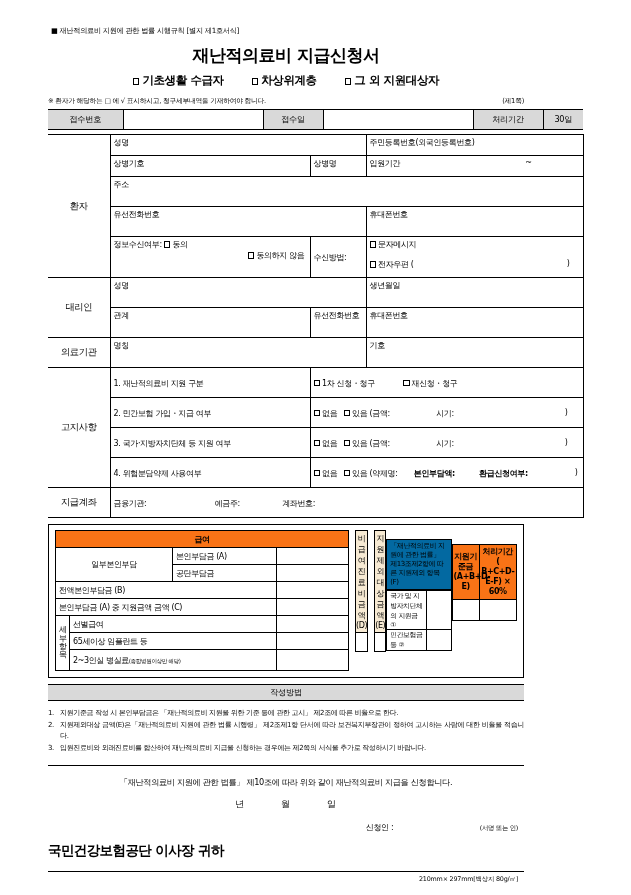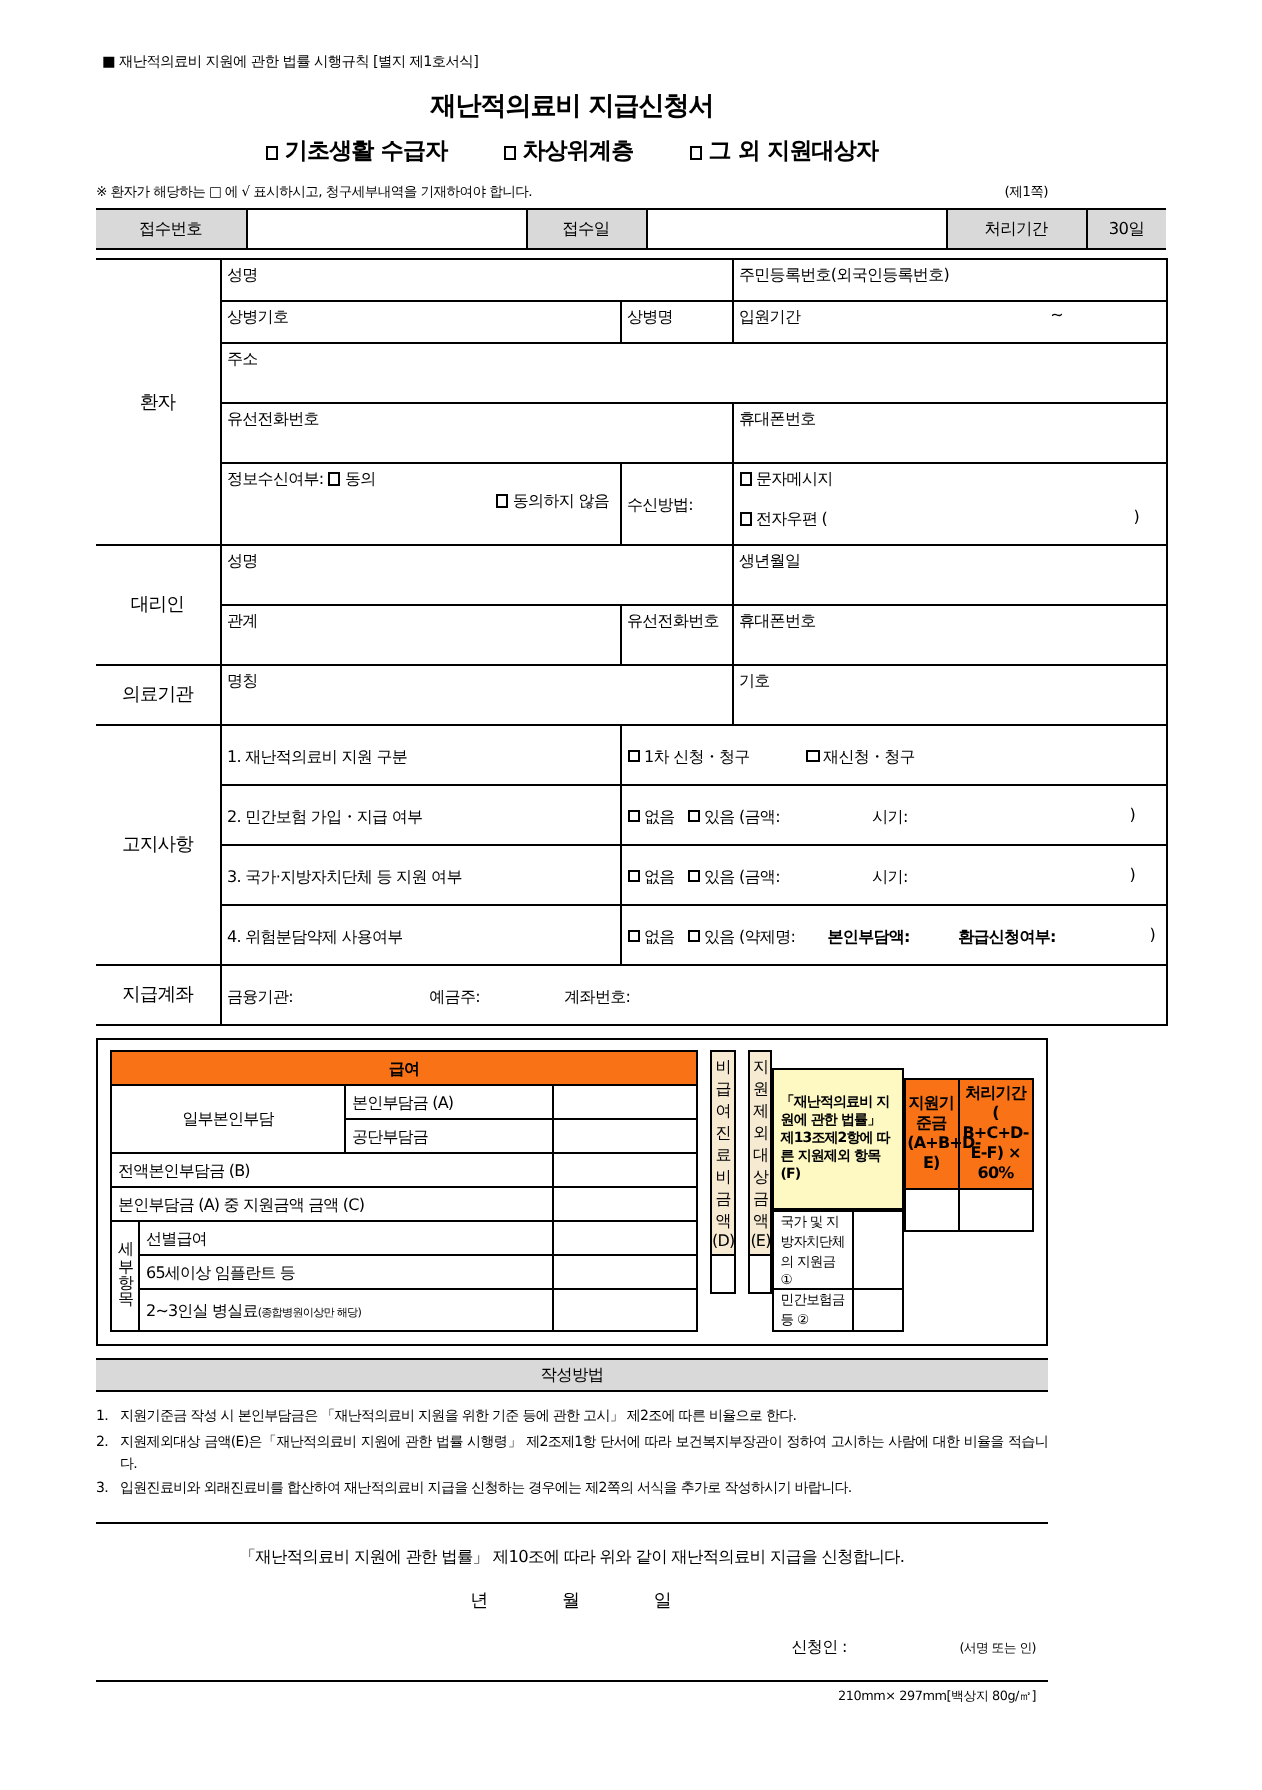--- a/index.html
+++ b/index.html
@@ -26,21 +26,21 @@
 
   
   .form-ref {
     font-size: 7.2px;
     letter-spacing: -0.3px;
     margin: 0 0 2px 3px;
     white-space: nowrap;
   }
   .doc-title {
     text-align: center;
-    font-size: 13px;
+    font-size: 17px;
     font-weight: bold;
     letter-spacing: -0.5px;
     margin: 8px 0 6px 0;
   }
   .target-row {
     display: flex;
     justify-content: center;
     gap: 28px;
     font-size: 11.5px;
     font-weight: bold;
@@ -165,26 +165,26 @@
     padding: 2px 0;
     letter-spacing: -0.4px;
   }
   .de-box .val {
     border: 0.8px solid #000;
     border-top: none;
     height: 18px;
   }
   .f-table { margin-top: 9px; }
   .f-head {
-    background: #fef9c3;
+    background: #0369a1;
     border: 0.8px solid #000;
     font-size: 7px;
-    font-weight: bold;
+    font-weight: normal;
     letter-spacing: -0.45px;
-    padding: 12px 3px;
+    padding: 2px 3px;
     line-height: 1.3;
   }
   .f-table table td { height: 14px; font-size: 6.8px; }
   .total-table { margin-top: 14px; }
   .total-table td.beige {
     line-height: 1.25;
     padding: 2px 1px;
     font-size: 8px;
   }
   .total-table td.val { height: 20px; }
@@ -233,21 +233,21 @@
     margin-top: 10px;
   }
   .date-line span { margin: 0 16px; }
   .signer {
     text-align: right;
     font-size: 8px;
     margin-top: 11px;
     letter-spacing: -0.3px;
     padding-right: 6px;
   }
-  .signer .seal { font-size: 6.4px; margin-left: 54px; }
+  .signer .seal { font-size: 6.4px; margin-left: 84px; }
   .addressee {
     font-size: 13.5px;
     font-weight: bold;
     letter-spacing: -0.6px;
     margin-top: 9px;
   }
   .bottom-rule {
     border-top: 1.1px solid #000;
     margin-top: 11px;
   }
@@ -555,17 +555,18 @@
     <span>년</span>
     <span>월</span>
     <span>일</span>
   </div>
 
   <div class="signer">
     <span>신청인 :</span>
     <span class="seal">(서명 또는 인)</span>
   </div>
 
+  <div class="addressee">국민건강보험공단 이사장 귀하</div>
 
   <div class="bottom-rule"></div>
   <div class="paper-spec">210mm× 297mm[백상지 80g/㎡]</div>
 
 </div>
 
 </body></html>

